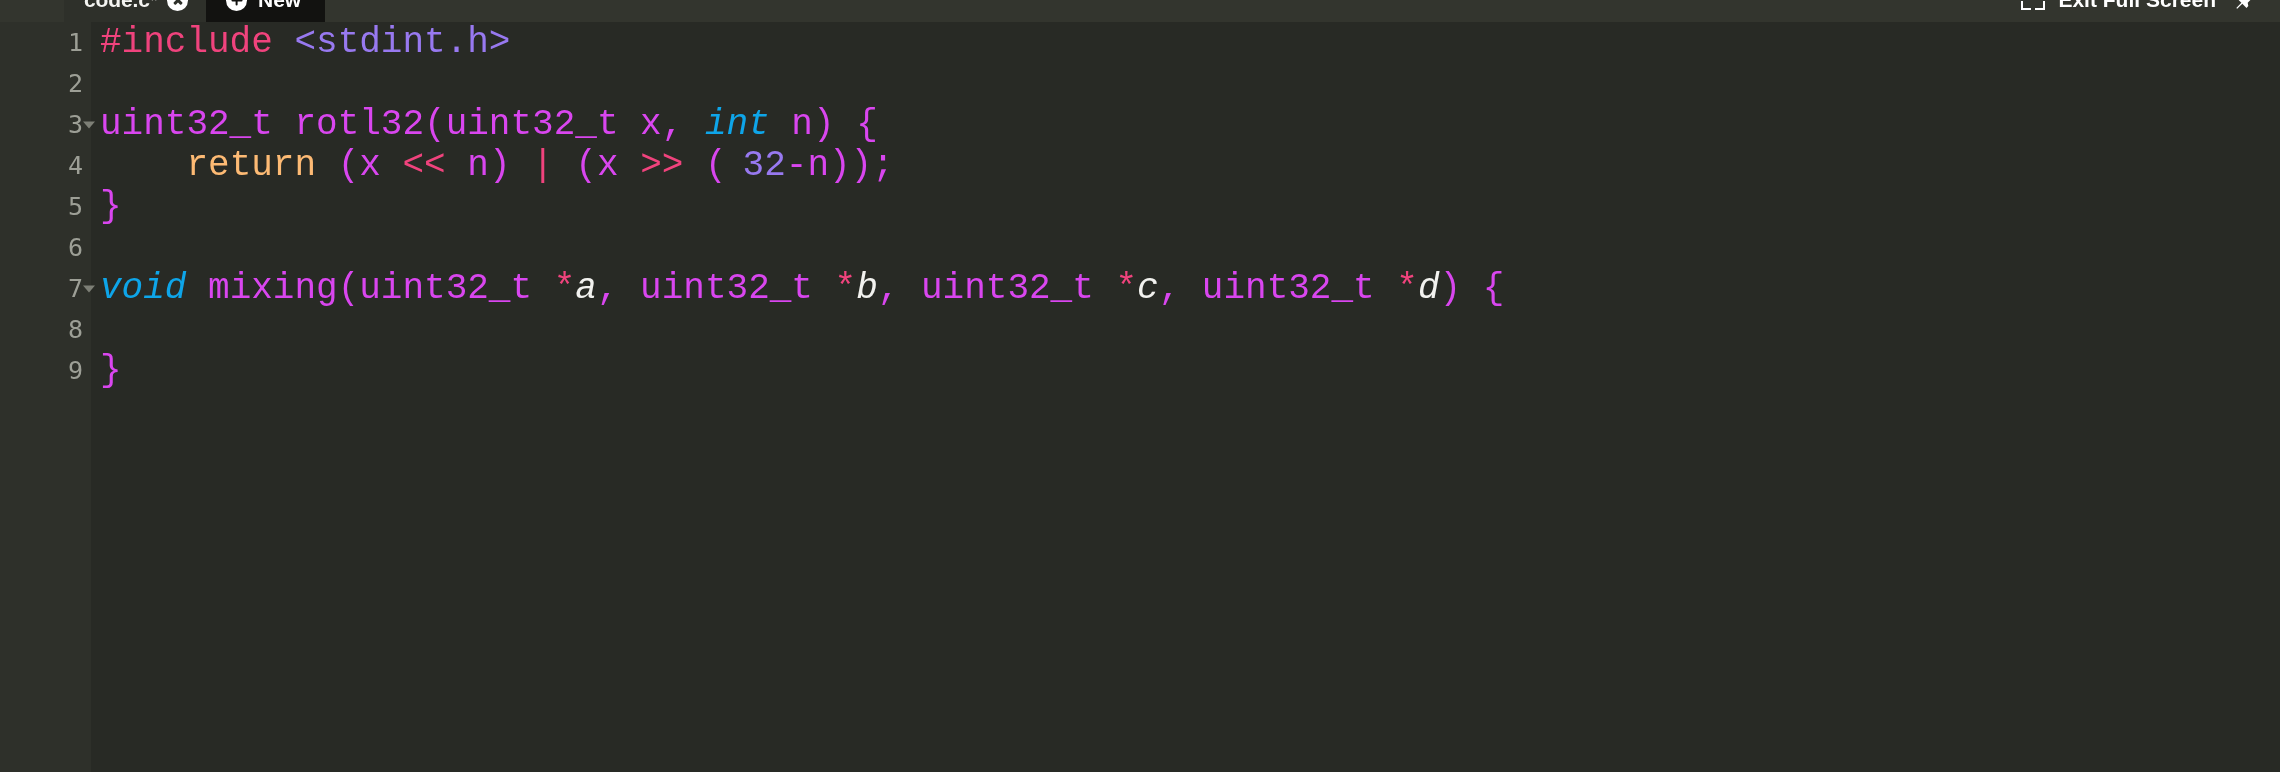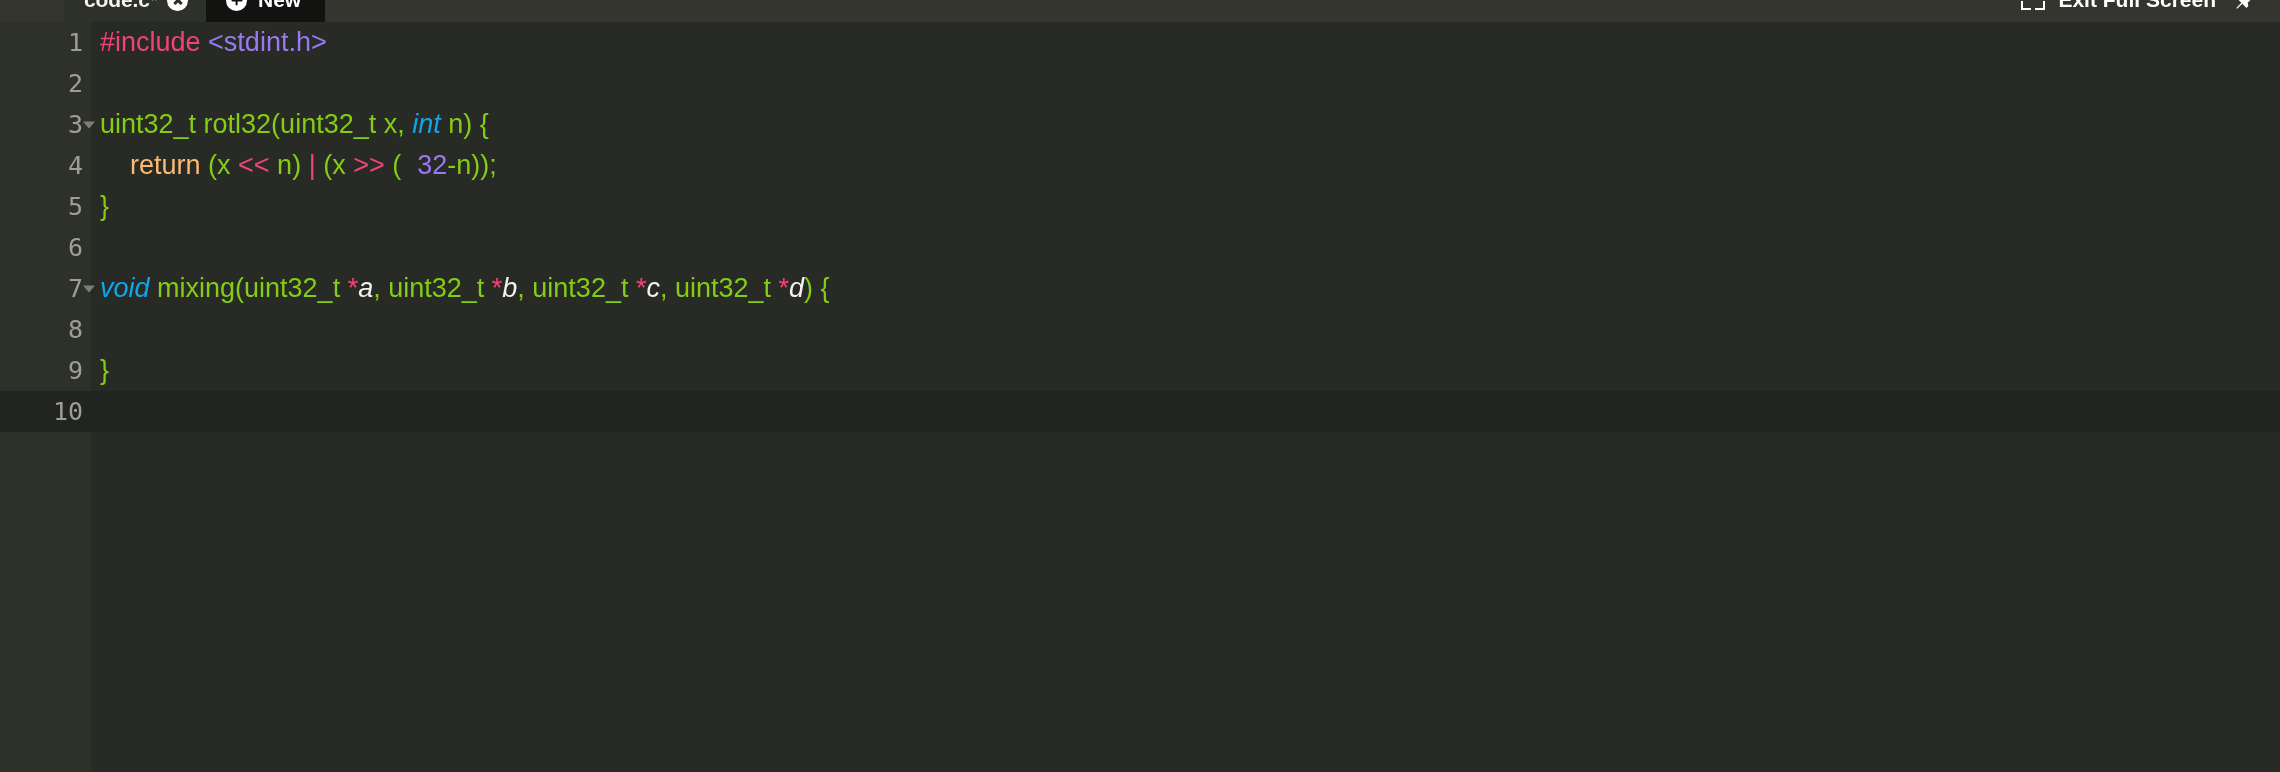--- a/index.html
+++ b/index.html
@@ -218,35 +218,35 @@
     height: 0;
     border-left: 6px solid transparent;
     border-right: 6px solid transparent;
     border-top: 7px solid #7d7f76;
   }
 
   .code {
     flex: 1;
     padding-left: 9px;
     color: #f2f2ef;
-    font-family: Liberation Sans, sans-serif;
-    font-size: 27px;
+    font-family: Liberation Mono, monospace;
+    font-size: 36px;
     line-height: 41px;
     white-space: pre;
     letter-spacing: 0px;
   }
 
   .t-pre   { color: #f0437d; }          
   .t-inc   { color: #9879f0; }          
   .t-kw    { color: #fdba74; }          
   .t-type  { color: #0ea5e9; font-style: italic; }  
   .t-num   { color: #9879f0; margin-left: 16px; }          
   .t-op    { color: #f0437d; }          
   .t-var   { color: #f2f2ef; font-style: italic; }  
-  .t-plain { color: #84cc16; }
+  .t-plain { color: #d946ef; }
 </style>
 </head>
 <body>
 
 <div class="app">
 
   <div class="topbar">
 
     <div class="tabstrip">
 
@@ -351,24 +351,17 @@
       </div>
 
       <div class="line">
         <div class="ln-wrap nofold">
           <span class="ln">9</span>
 
         </div>
         <div class="code"><span class="t-plain">}</span></div>
       </div>
 
-      <div class="line active">
-        <div class="ln-wrap nofold">
-          <span class="ln">10</span>
-
-        </div>
-        <div class="code"></div>
-      </div>
 
     </div>
   </div>
 
 </div>
 
 </body></html>

